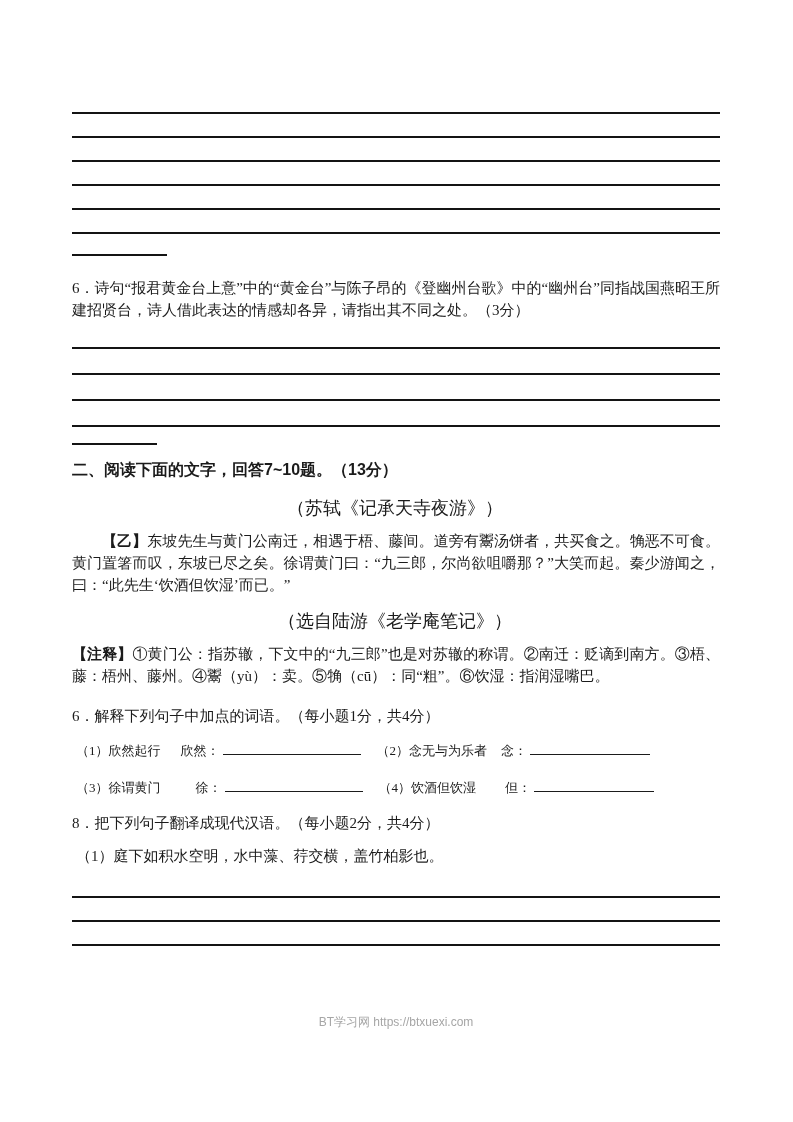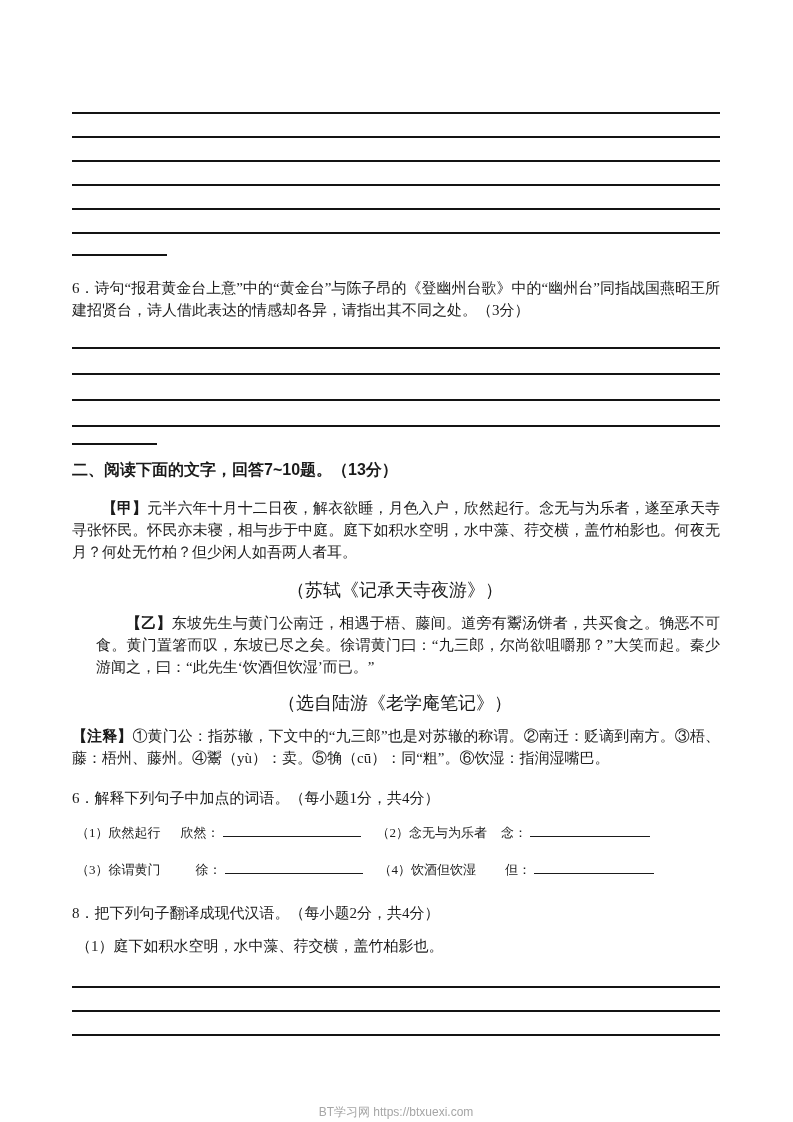--- a/index.html
+++ b/index.html
@@ -27,32 +27,32 @@
   .s2{height:16px;width:85px;}
   
   p{margin:0;}
   .q6{margin-top:21px;font-size:15px;line-height:22px;text-align:justify;}
   .heading{
     margin-top:14px;font-size:16px;line-height:22px;font-weight:bold;
     font-family:"Liberation Sans","DejaVu Sans",sans-serif;
   }
   .passage{font-size:15px;line-height:22px;text-align:justify;text-indent:2em;}
   .pjia{margin-top:16px;}
-  .pyi{margin-top:11px;margin-left:24px;}
+  .pyi{margin-top:11px;}
   .blabel{
     font-weight:bold;
     font-family:"Liberation Sans","DejaVu Sans",sans-serif;
   }
   .source{font-size:18px;line-height:22px;text-align:center;padding-right:2px;}
   .src1{margin-top:16px;}
   .src2{margin-top:14px;}
   .notes{margin-top:11px;font-size:15px;line-height:22px;text-align:justify;}
   .qhead{font-size:15px;line-height:22px;}
   .q7h{margin-top:18px;}
-  .q8h{margin-top:21px;}
+  .q8h{margin-top:13px;}
   .q7row{font-size:13px;line-height:22px;white-space:nowrap;}
   .row1{margin-top:13px;}
   .row2{margin-top:15px;}
   .q7row .itm{margin-left:4px;}
   .w1a{margin-left:20px;}
   .w2a{margin-left:35px;}
   .i2a{margin-left:16px;}
   .w1b{margin-left:14px;}
   .w2b{margin-left:29px;}
   .blank{
@@ -88,21 +88,20 @@
   <div class="g2">
     <div class="aline4"></div>
     <div class="aline4"></div>
     <div class="aline4"></div>
     <div class="aline4"></div>
   </div>
   <div class="shortline s2"></div>
 
   <p class="heading">二、阅读下面的文字，回答7~10题。（13分）</p>
 
-  <p class="passage pjia"><span class="blabel">【甲】</span><span>元半六年十月十二日夜，解衣欲睡，月色入户，欣然起行。念无与为乐者，遂至承天寺寻张怀民。怀民亦未寝，相与步于中庭。庭下如积水空明，水中藻、荇交横，盖竹柏影也。何夜无月？何处无竹柏？但少闲人如吾两人者耳。</span></p>
   <p class="source src1">（苏轼《记承天寺夜游》）</p>
 
   <p class="passage pyi"><span class="blabel">【乙】</span><span>东坡先生与黄门公南迁，相遇于梧、藤间。道旁有鬻汤饼者，共买食之。觕恶不可食。黄门置箸而叹，东坡已尽之矣。徐谓黄门曰：“九三郎，尔尚欲咀嚼那？”大笑而起。秦少游闻之，曰：“此先生‘饮酒但饮湿’而已。”</span></p>
   <p class="source src2">（选自陆游《老学庵笔记》）</p>
 
   <p class="notes"><span class="blabel">【注释】</span><span>①黄门公：指苏辙，下文中的“九三郎”也是对苏辙的称谓。②南迁：贬谪到南方。③梧、藤：梧州、藤州。④鬻（yù）：卖。⑤觕（cū）：同“粗”。⑥饮湿：指润湿嘴巴。</span></p>
 
   <p class="qhead q7h">6．解释下列句子中加点的词语。（每小题1分，共4分）</p>
 
   <div class="q7row row1">

